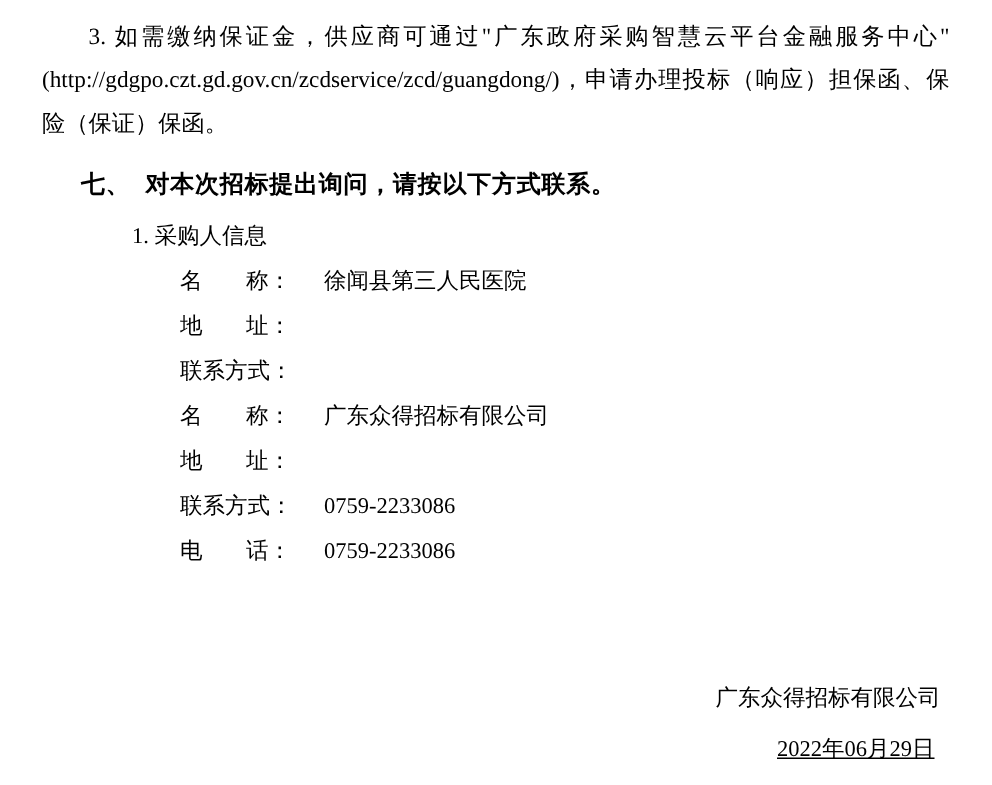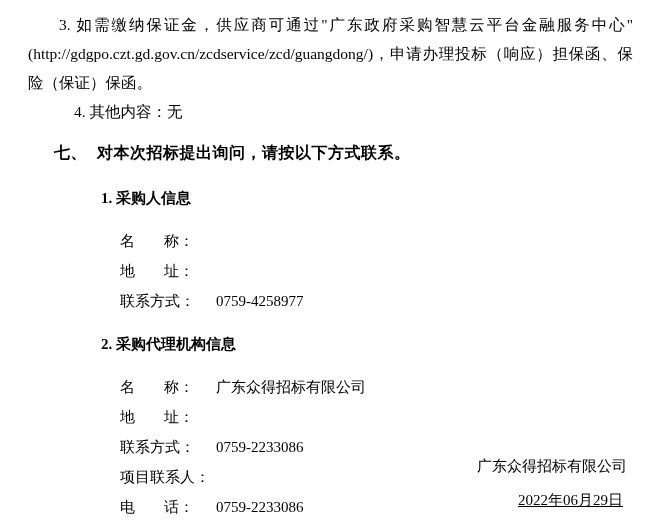--- a/index.html
+++ b/index.html
@@ -44,23 +44,23 @@
     margin: 10px 0 2px 0;
     padding-left: 26px;
     letter-spacing: 0.5px;
   }
   .heading .hnum {
     margin-right: 10px;
   }
   .sec-item {
     font-size: 15px;
     line-height: 30px;
-    margin: 13px;
+    margin: 0;
     padding-left: 60px;
-    font-weight: bold;
+    font-weight: normal;
   }
   .field-row {
     display: flex;
     font-size: 15px;
     line-height: 30px;
     padding-left: 92px;
   }
   .field-label {
     width: 96px;
     flex: 0 0 96px;
@@ -86,65 +86,62 @@
   .sig1 { top: 451px; }
   .sig2 { top: 485px; right: 38px; text-decoration: underline; }
 </style>
 </head>
 <body>
 
 <div class="page">
 
   <p class="para indent2">3. 如需缴纳保证金，供应商可通过"广东政府采购智慧云平台金融服务中心"(http://gdgpo.czt.gd.gov.cn/zcdservice/zcd/guangdong/)，申请办理投标（响应）担保函、保险（保证）保函。</p>
 
-  <p class="item-a">4. 其他内容：无</p>
 
   <h2 class="heading">
     <span class="hnum">七、</span><span>对本次招标提出询问，请按以下方式联系。</span>
   </h2>
 
   <div class="sec-item">1. 采购人信息</div>
   <div class="field-row">
     <span class="field-label spread">
       <span>名</span>
       <span>称：</span>
     </span>
+    <span class="field-value">徐闻县第三人民医院</span>
   </div>
   <div class="field-row">
     <span class="field-label spread">
       <span>地</span>
       <span>址：</span>
     </span>
   </div>
   <div class="field-row">
     <span class="field-label">联系方式：</span>
-    <span class="field-value">0759-4258977</span>
   </div>
 
-  <div class="sec-item">2. 采购代理机构信息</div>
   <div class="field-row">
     <span class="field-label spread">
       <span>名</span>
       <span>称：</span>
     </span>
     <span class="field-value">广东众得招标有限公司</span>
   </div>
   <div class="field-row">
     <span class="field-label spread">
       <span>地</span>
       <span>址：</span>
     </span>
   </div>
   <div class="field-row">
     <span class="field-label">联系方式：</span>
     <span class="field-value">0759-2233086</span>
   </div>
 
   <div class="field-row">
-    <span class="field-label">项目联系人：</span>
   </div>
   <div class="field-row">
     <span class="field-label spread">
       <span>电</span>
       <span>话：</span>
     </span>
     <span class="field-value">0759-2233086</span>
   </div>
 
   <div class="signature sig1">广东众得招标有限公司</div>

